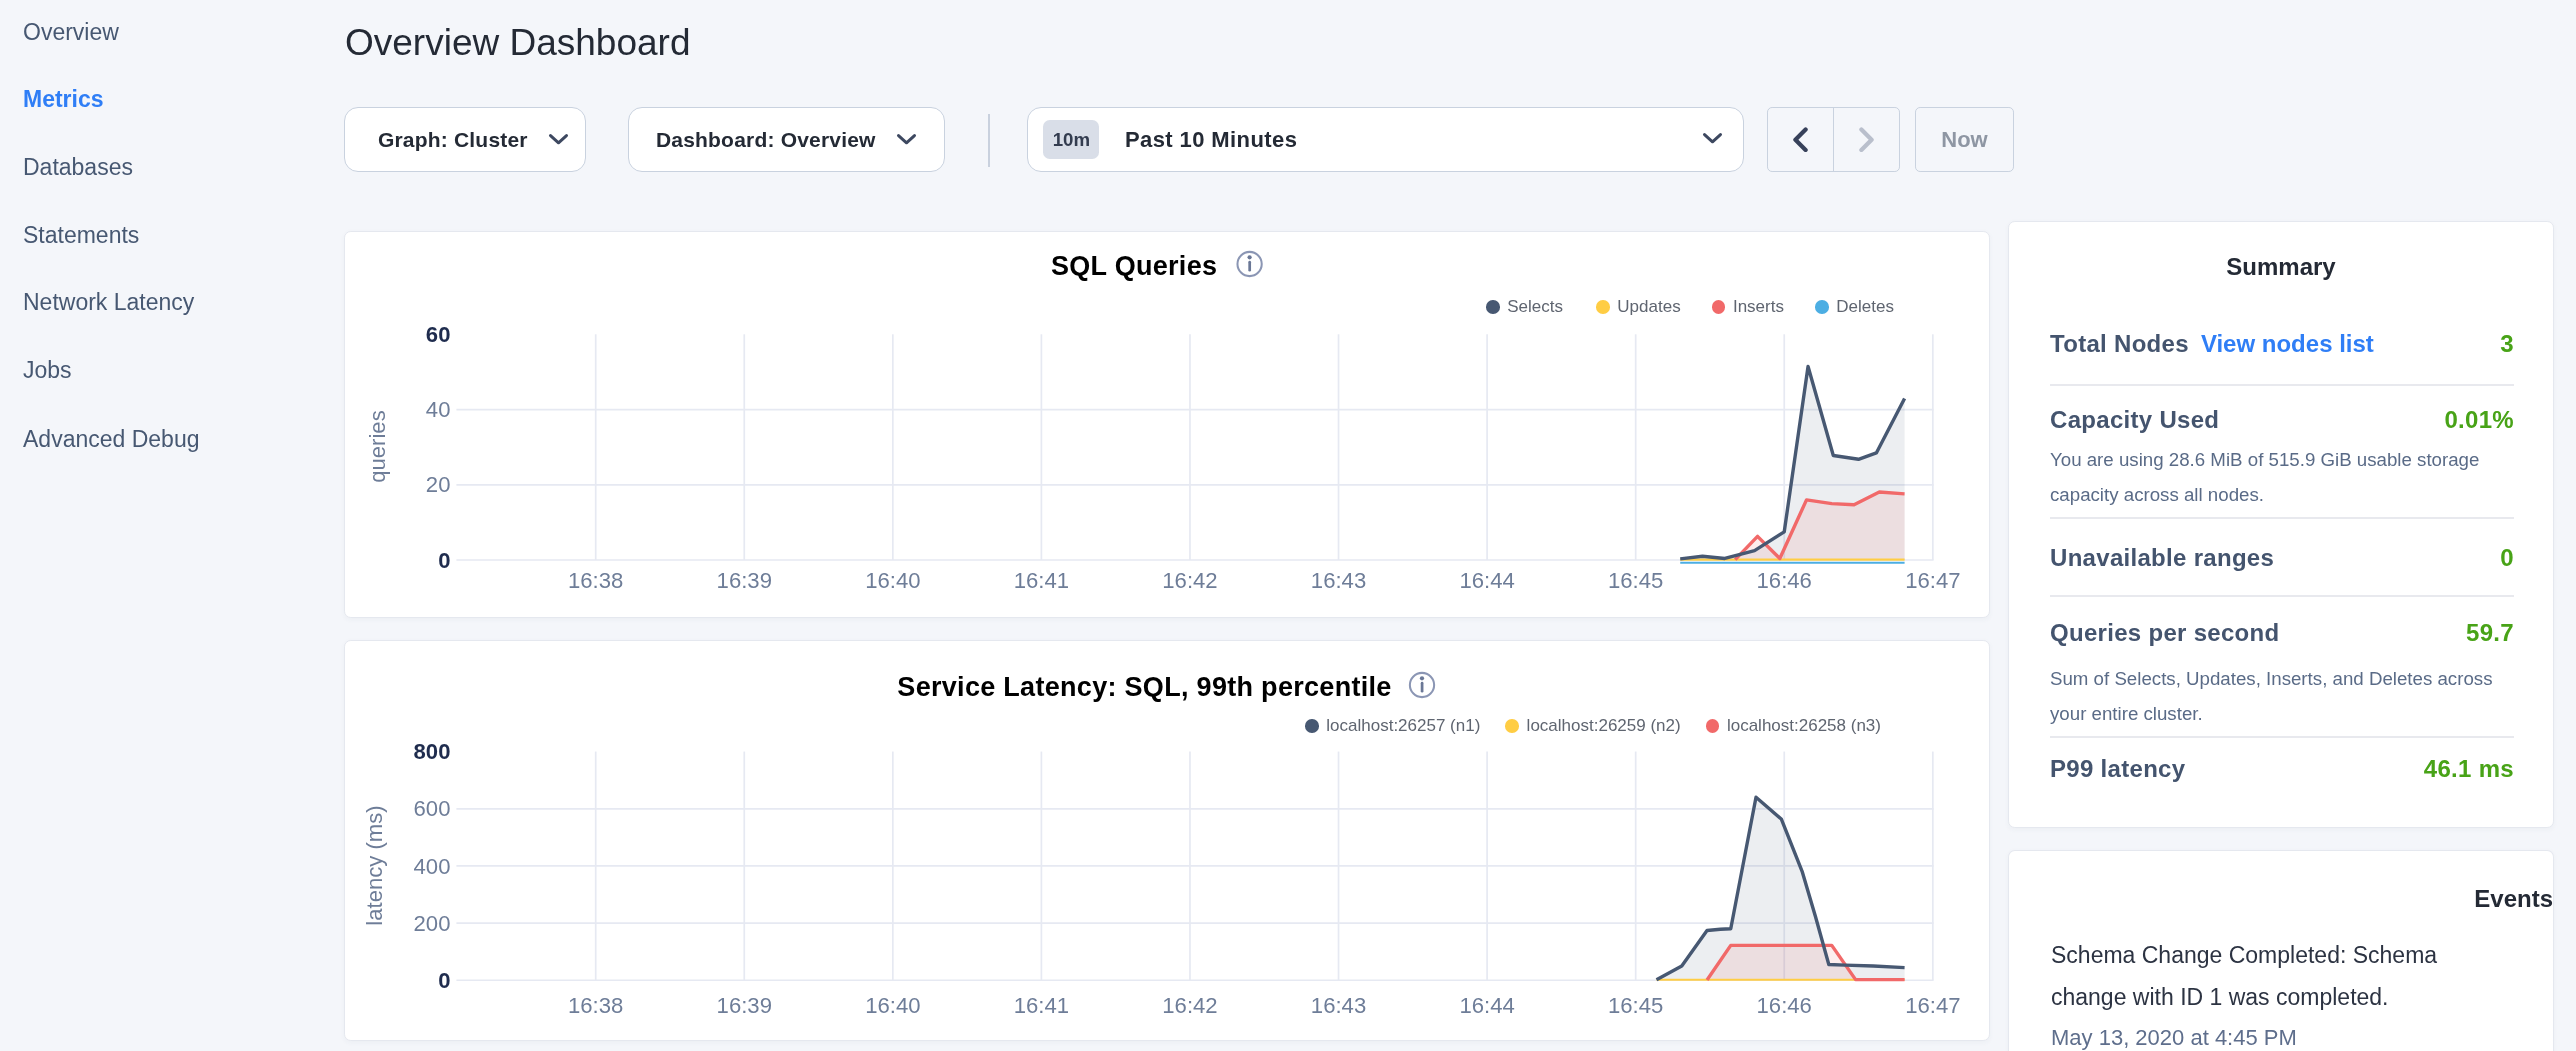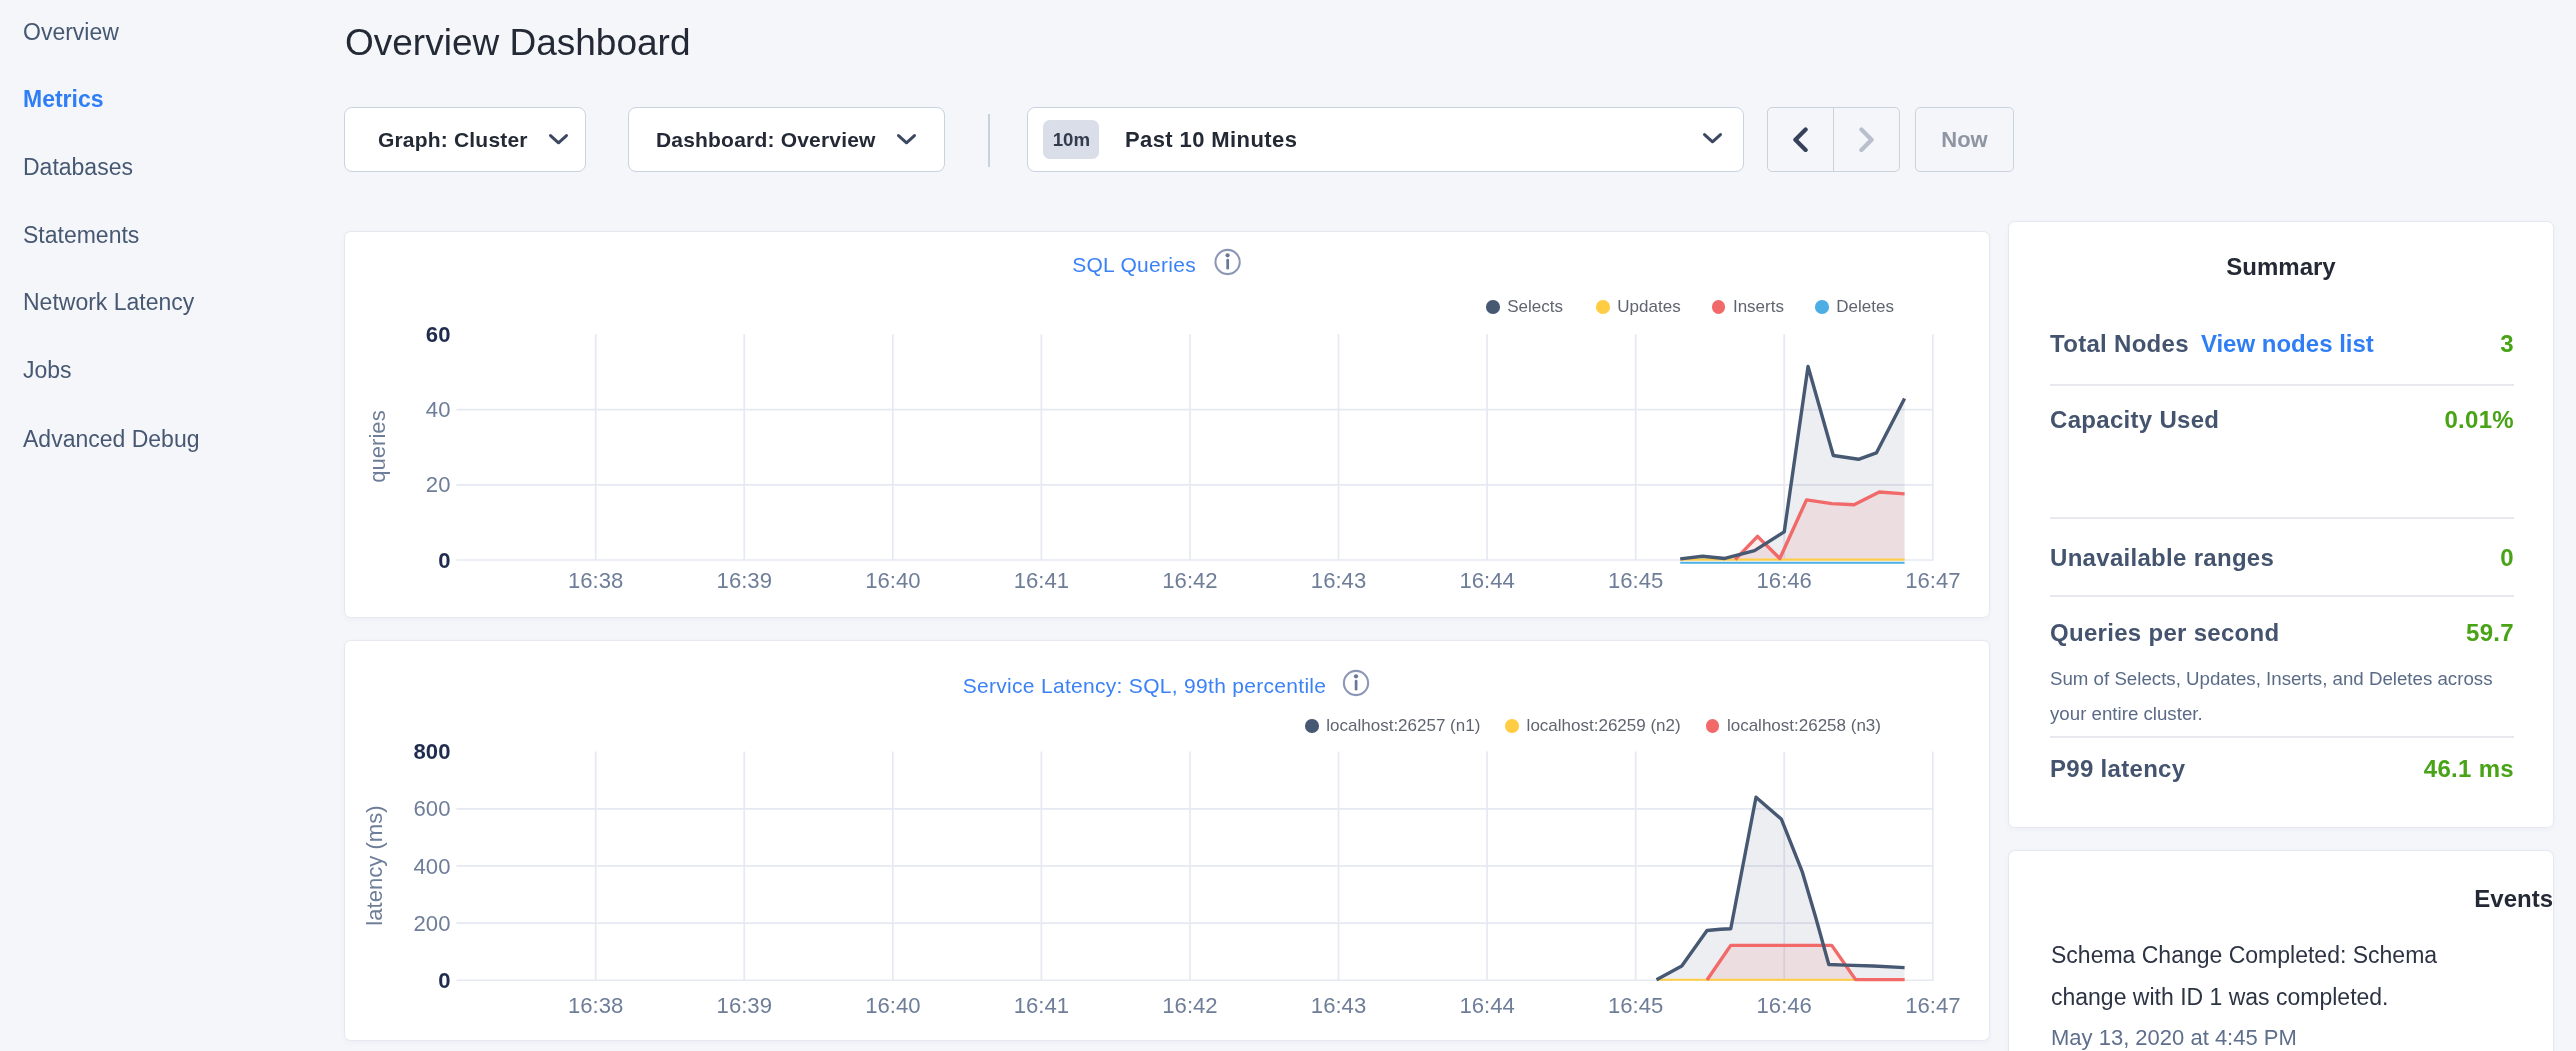--- a/index.html
+++ b/index.html
@@ -1,21 +1,21 @@
 <!DOCTYPE html>
 <html style="font-size:13.6px"><head><meta charset="utf-8"><title>Overview Dashboard</title>
 <style>
 *{margin:0;padding:0;box-sizing:border-box}
 html,body{width:2576px;height:1051px;background:#f4f6fa;font-family:"Liberation Sans",sans-serif;overflow:hidden;position:relative}
 .abs{position:absolute}
 .card{position:absolute;background:#fff;border:1.7px solid #e5e8ef;border-radius:6.8px;box-shadow:0 1.7px 5.1px rgba(60,70,100,0.04)}
 .navitem{position:absolute;left:23px;font-size:23px;color:#475872}
-.ctl{position:absolute;top:107px;height:65px;border:1.7px solid #c9d2df;border-radius:8px;display:flex;align-items:center;justify-content:center;background:#fff}
+.ctl{position:absolute;top:107px;height:65px;border:1.7px solid #c9d2df;border-radius:14px;display:flex;align-items:center;justify-content:center;background:#fff}
 .ctl b{font-size:21px;color:#242a35;letter-spacing:0.2px}
-.ctitle{font-size:21px;font-weight:normal;color:#3b82f6;letter-spacing:0.3px}
+.ctitle{font-size:27px;font-weight:bold;color:#000000;letter-spacing:0.3px}
 .slab{font-size:24px;font-weight:bold;color:#44546e;letter-spacing:0.3px}
 .sval{font-size:24px;font-weight:bold;color:#48a317;letter-spacing:0.3px}
 .sdesc{font-size:18.7px;color:#5a6b87;line-height:35px;white-space:nowrap}
 .srow{position:absolute;left:2050px;width:464px}
 </style></head>
 <body>
 
 <div class="navitem" style="top:18.7px">Overview</div>
 <div class="navitem" style="top:86px;color:#2f7ef6;font-weight:bold">Metrics</div>
 <div class="navitem" style="top:154px">Databases</div>
@@ -193,21 +193,21 @@
     </svg>
 </div>
 
 <div class="card" style="left:2008px;top:221px;width:546px;height:607px"></div>
 <div class="abs" style="left:2008px;top:253px;width:546px;text-align:center;font-size:24px;font-weight:bold;color:#242a35">Summary</div>
 
 <div class="srow" style="top:330px"><span class="slab">Total Nodes</span><span style="font-size:24px;font-weight:bold;color:#2f7ef6;margin-left:12px">View nodes list</span><span class="sval" style="float:right">3</span></div>
 <div class="abs" style="left:2050px;top:384px;width:464px;height:1.7px;background:#e8e9ee"></div>
 
 <div class="srow" style="top:406px"><span class="slab">Capacity Used</span><span class="sval" style="float:right">0.01%</span>
-</div>
+<div class="sdesc" style="margin-top:7.7px">You are using 28.6 MiB of 515.9 GiB usable storage<br>capacity across all nodes.</div></div>
 <div class="abs" style="left:2050px;top:517px;width:464px;height:1.7px;background:#e8e9ee"></div>
 
 <div class="srow" style="top:544px"><span class="slab">Unavailable ranges</span><span class="sval" style="float:right">0</span></div>
 <div class="abs" style="left:2050px;top:595px;width:464px;height:1.7px;background:#e8e9ee"></div>
 
 <div class="srow" style="top:619px"><span class="slab">Queries per second</span><span class="sval" style="float:right">59.7</span>
 <div class="sdesc" style="margin-top:14px">Sum of Selects, Updates, Inserts, and Deletes across<br>your entire cluster.</div></div>
 <div class="abs" style="left:2050px;top:736px;width:464px;height:1.7px;background:#e8e9ee"></div>
 
 <div class="srow" style="top:755px"><span class="slab">P99 latency</span><span class="sval" style="float:right">46.1 ms</span></div>

